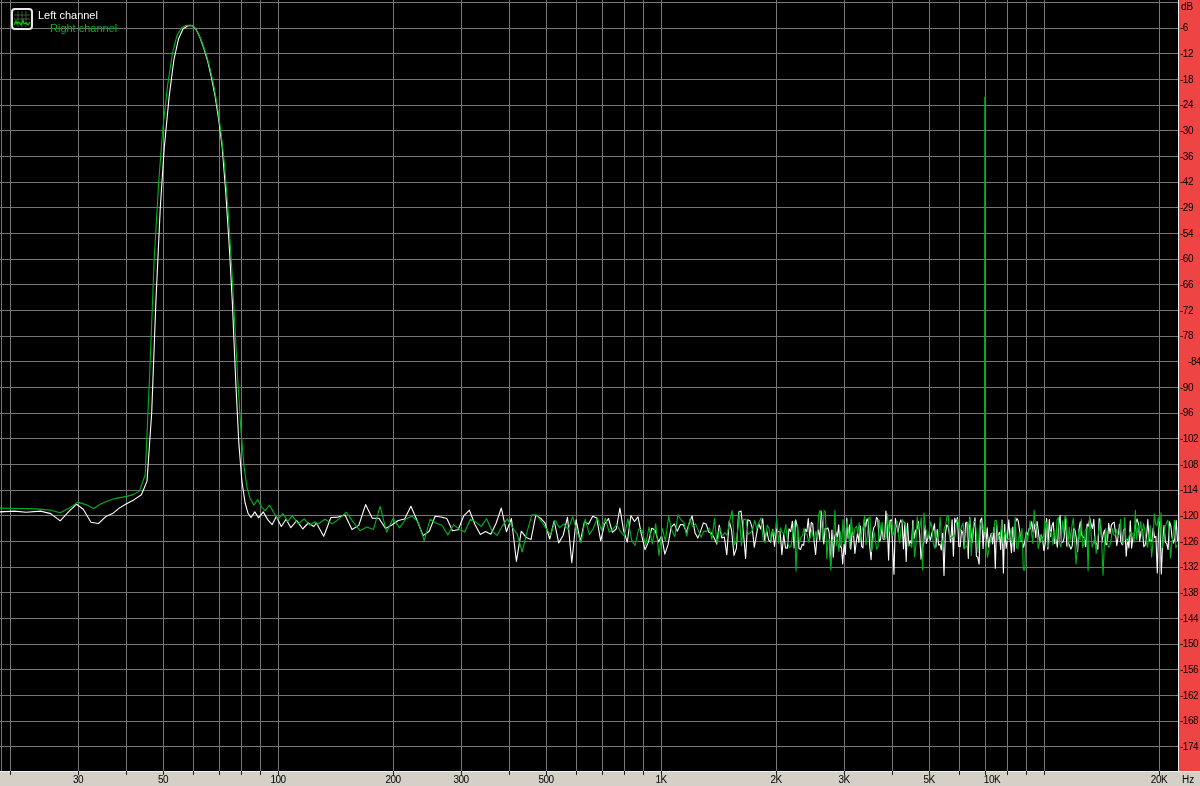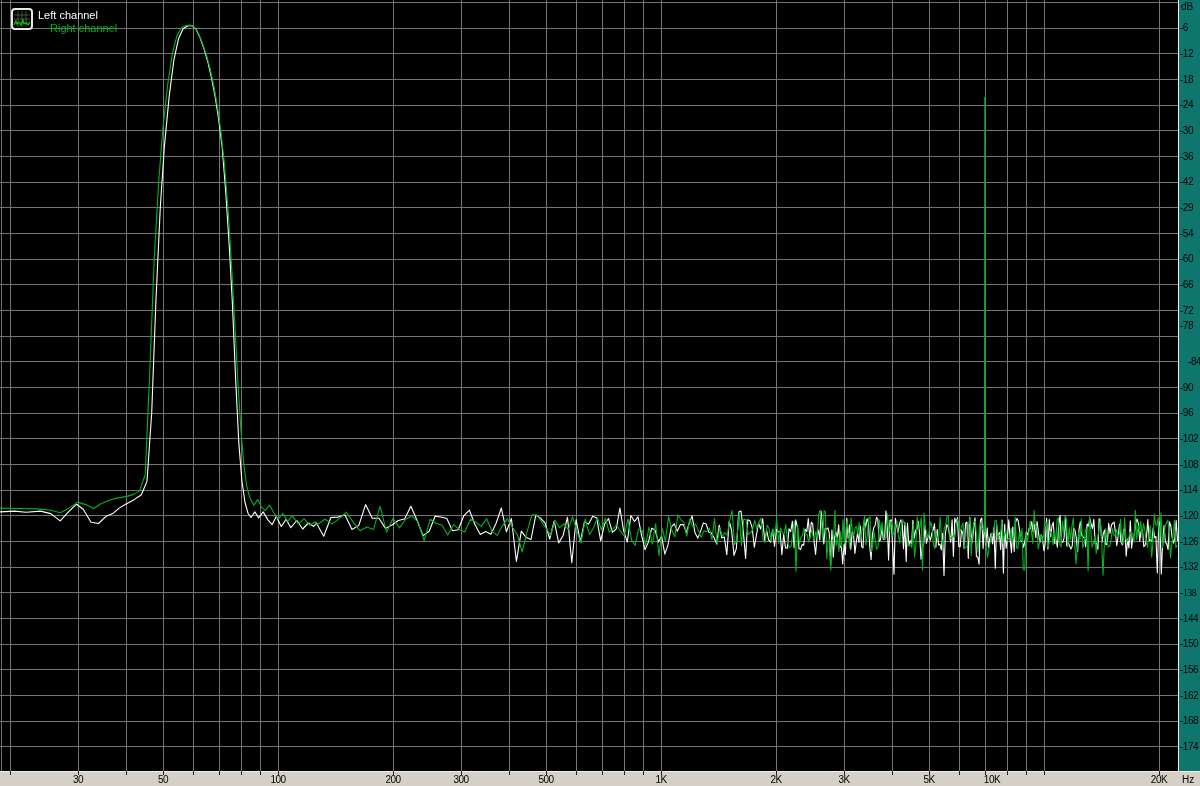--- a/index.html
+++ b/index.html
@@ -6,21 +6,21 @@
   *{box-sizing:border-box;}
   .app{position:relative;width:1200px;height:786px;background:#000;overflow:hidden;
        font-family:"Liberation Sans","DejaVu Sans",sans-serif;padding-left:37px;}
   .plot{position:absolute;left:0;top:0;width:1178px;height:771px;background:#000;}
   .plot svg{display:block;}
   .legend{position:absolute;left:0;top:0;width:260px;height:40px;}
   .licon{position:absolute;left:11px;top:8px;width:22px;height:22px;display:block;}
   .lbl{position:absolute;left:38px;height:12px;line-height:12px;font-size:11px;white-space:nowrap;}
   .lbl-left{top:9px;color:#ffffff;}
   .lbl-right{top:22px;color:#00b41e;margin-left:12px;}
-  .ystrip{position:absolute;left:1178px;top:0;width:22px;height:771px;background:#0f766e;
+  .ystrip{position:absolute;left:1178px;top:0;width:22px;height:771px;background:#ef4444;
           border-left:1px solid #efefef;}
   .xstrip{position:absolute;left:0;top:771px;width:1200px;height:15px;background:#d4d0c8;
           border-top:1px solid #efefef;}
   .ytick{position:absolute;left:1px;width:21px;height:11px;line-height:11px;
          font-size:10px;color:#000;text-align:left;letter-spacing:-0.5px;}
   .yunit{position:absolute;left:2px;top:1px;font-size:10px;color:#000;height:11px;line-height:11px;}
   .xtick{position:absolute;top:1px;width:44px;margin-left:-22px;height:13px;line-height:13px;
          font-size:10px;color:#000;text-align:center;letter-spacing:-0.5px;}
   .xunit{position:absolute;left:1182px;top:1px;font-size:10px;color:#000;height:13px;line-height:13px;}
   .xgridtick{position:absolute;top:-1px;width:1px;height:4px;background:#222;}
@@ -122,31 +122,31 @@
       <div class="ytick" style="top: 74px;">-18</div>
       <div class="ytick" style="top: 99px;">-24</div>
       <div class="ytick" style="top: 125px;">-30</div>
       <div class="ytick" style="top: 151px;">-36</div>
       <div class="ytick" style="top: 176px;">-42</div>
       <div class="ytick" style="top: 202px;">-29</div>
       <div class="ytick" style="top: 228px;">-54</div>
       <div class="ytick" style="top: 253px;">-60</div>
       <div class="ytick" style="top: 279px;">-66</div>
       <div class="ytick" style="top: 305px;">-72</div>
-      <div class="ytick" style="top: 320px;">-78</div>
+      <div class="ytick" style="top: 330px;">-78</div>
       <div class="ytick" style="top: 356px; text-align: right;">-84</div>
       <div class="ytick" style="top: 382px;">-90</div>
       <div class="ytick" style="top: 407px;">-96</div>
       <div class="ytick" style="top: 433px;">-102</div>
       <div class="ytick" style="top: 459px;">-108</div>
       <div class="ytick" style="top: 484px;">-114</div>
       <div class="ytick" style="top: 510px;">-120</div>
       <div class="ytick" style="top: 536px;">-126</div>
       <div class="ytick" style="top: 561px;">-132</div>
-      <div class="ytick" style="top: 587px; font-family: Liberation Serif, serif;">-138</div>
+      <div class="ytick" style="top: 587px;">-138</div>
       <div class="ytick" style="top: 613px;">-144</div>
       <div class="ytick" style="top: 638px;">-150</div>
       <div class="ytick" style="top: 664px;">-156</div>
       <div class="ytick" style="top: 690px;">-162</div>
       <div class="ytick" style="top: 715px;">-168</div>
       <div class="ytick" style="top: 741px;">-174</div>
     </div>
 
   <div class="xstrip" id="xstrip">
     <div class="xunit">Hz</div>

